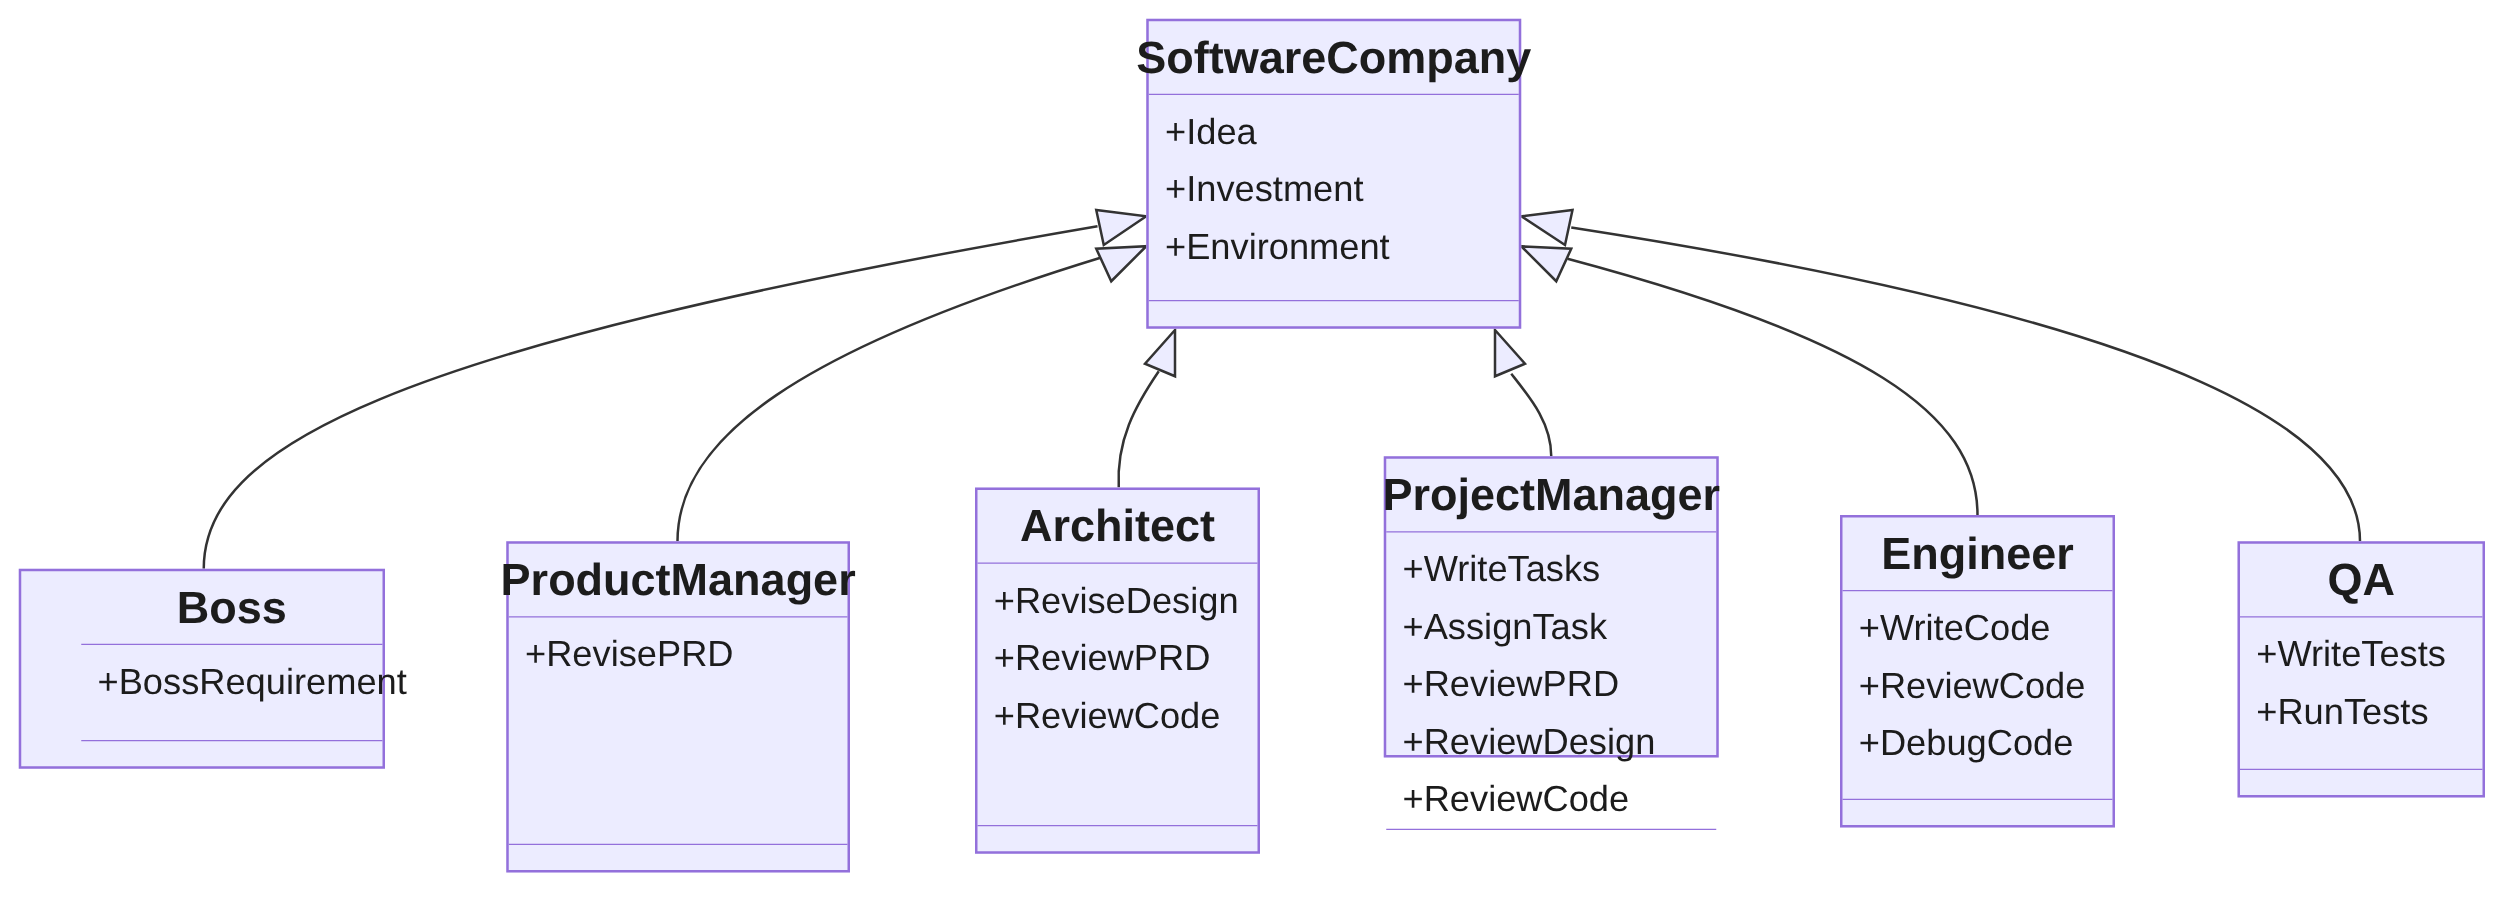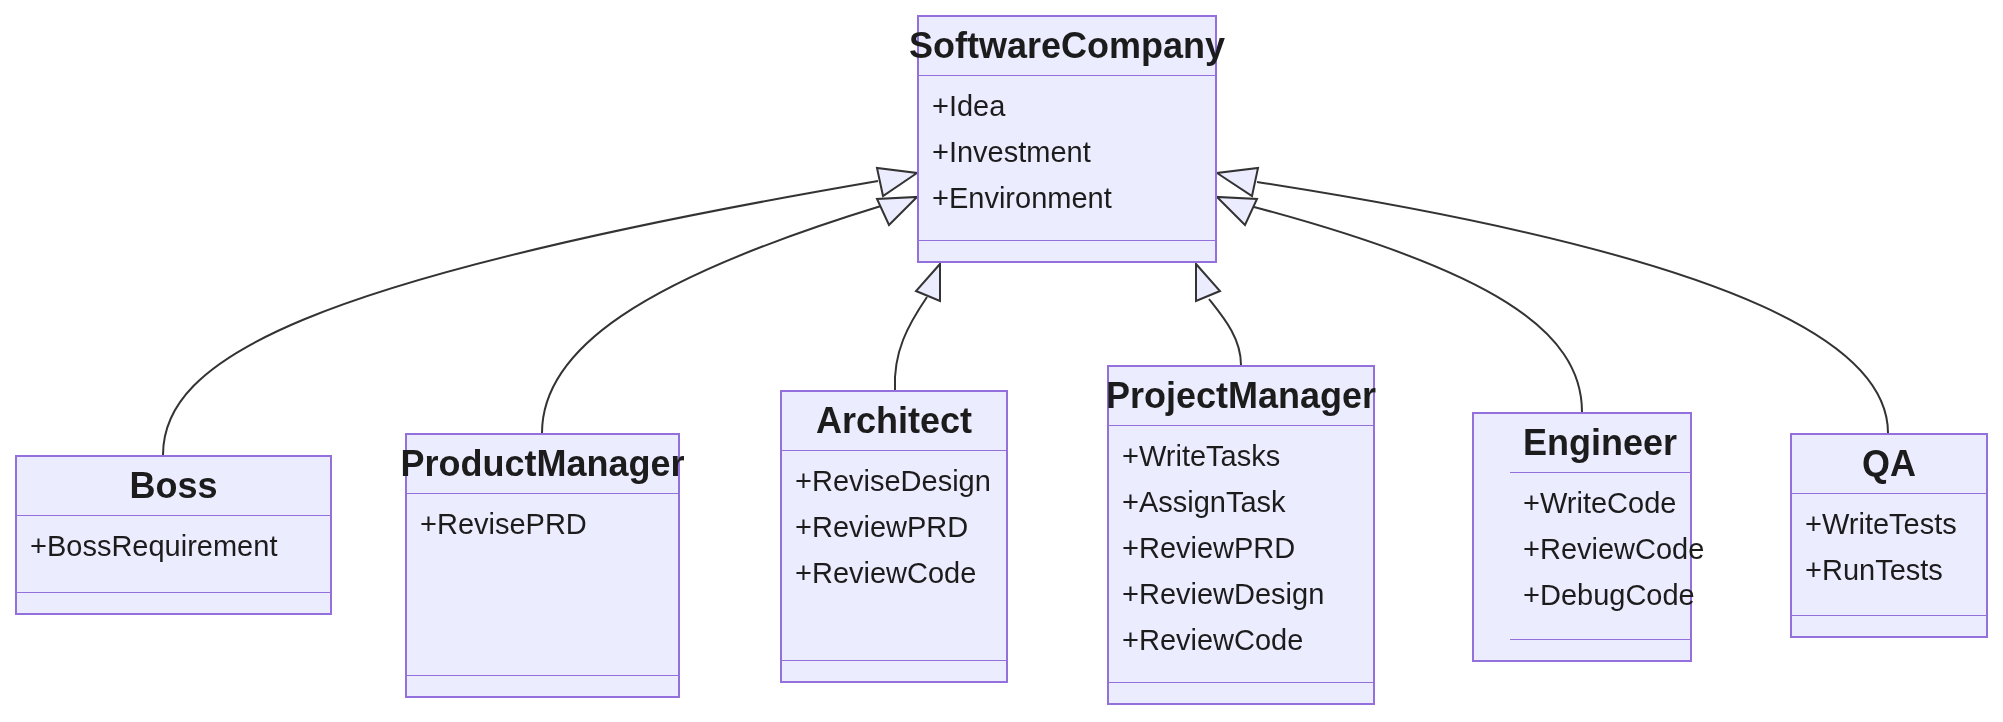--- a/index.html
+++ b/index.html
@@ -47,25 +47,25 @@
     padding: 7px 10px 0 13px;
     font-size: 29px;
     line-height: 46px;
     white-space: nowrap;
   }
   .cls-footer {
     flex: 0 0 20px;
     border-top: 1.5px solid var(--node-border, #9370DB);
   }
   #box-softwarecompany { left: 917px;  top: 15px;  width: 300px; height: 248px; }
-  #box-boss            { left: 15px;   top: 455px; width: 317px; height: 160px; }
+  #box-boss            { left: 15px;   top: 455px; width: 293px; height: 160px; padding-left: 48px; }
   #box-productmanager  { left: 405px;  top: 433px; width: 275px; height: 265px; }
   #box-architect       { left: 780px;  top: 390px; width: 228px; height: 293px; }
-  #box-projectmanager  { left: 1107px; top: 365px; width: 268px; height: 340px; }
-  #box-engineer        { left: 1472px; top: 412px; width: 220px; height: 250px; padding-left: 36px; }
+  #box-projectmanager  { left: 1107px; top: 365px; width: 268px; height: 241px; }
+  #box-engineer        { left: 1472px; top: 412px; width: 220px; height: 250px; }
   #box-qa              { left: 1790px; top: 433px; width: 198px; height: 205px; }
 </style>
 </head>
 <body>
 
 <div class="canvas">
 
   <svg class="edges" width="2003" height="722" viewBox="0 0 2003 722">
     <path class="edge" d="M163,455 C163,360 300,280 878,181"></path>
     <path class="edge" d="M542,433 C542,350 640,280 881,206"></path>

